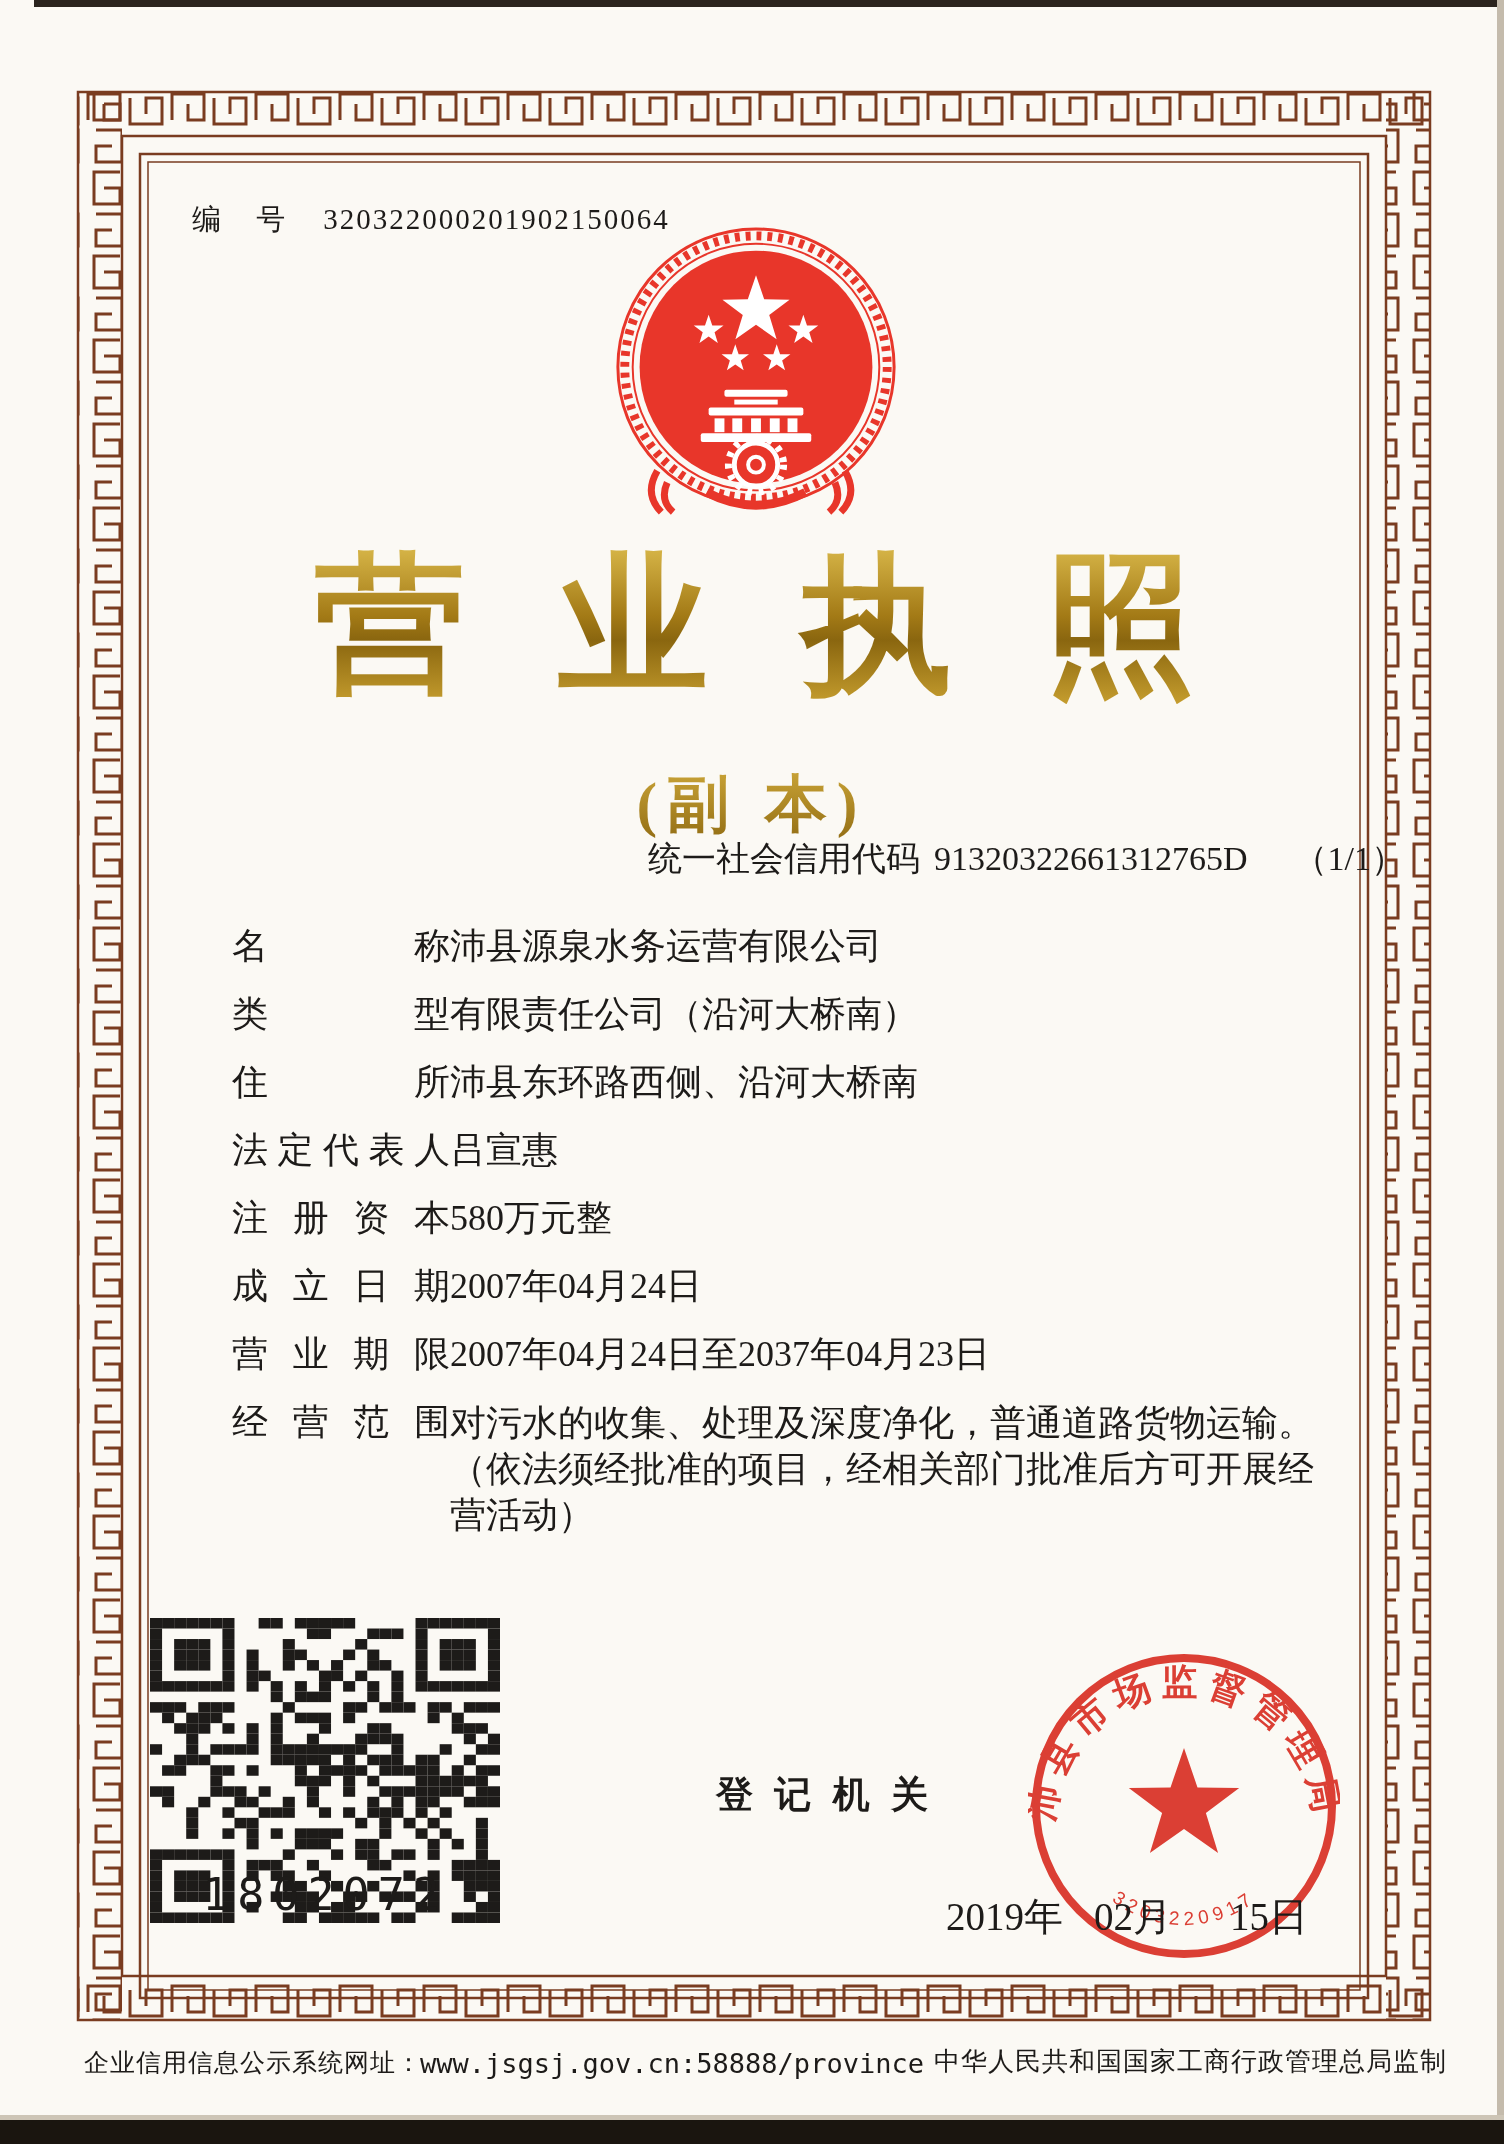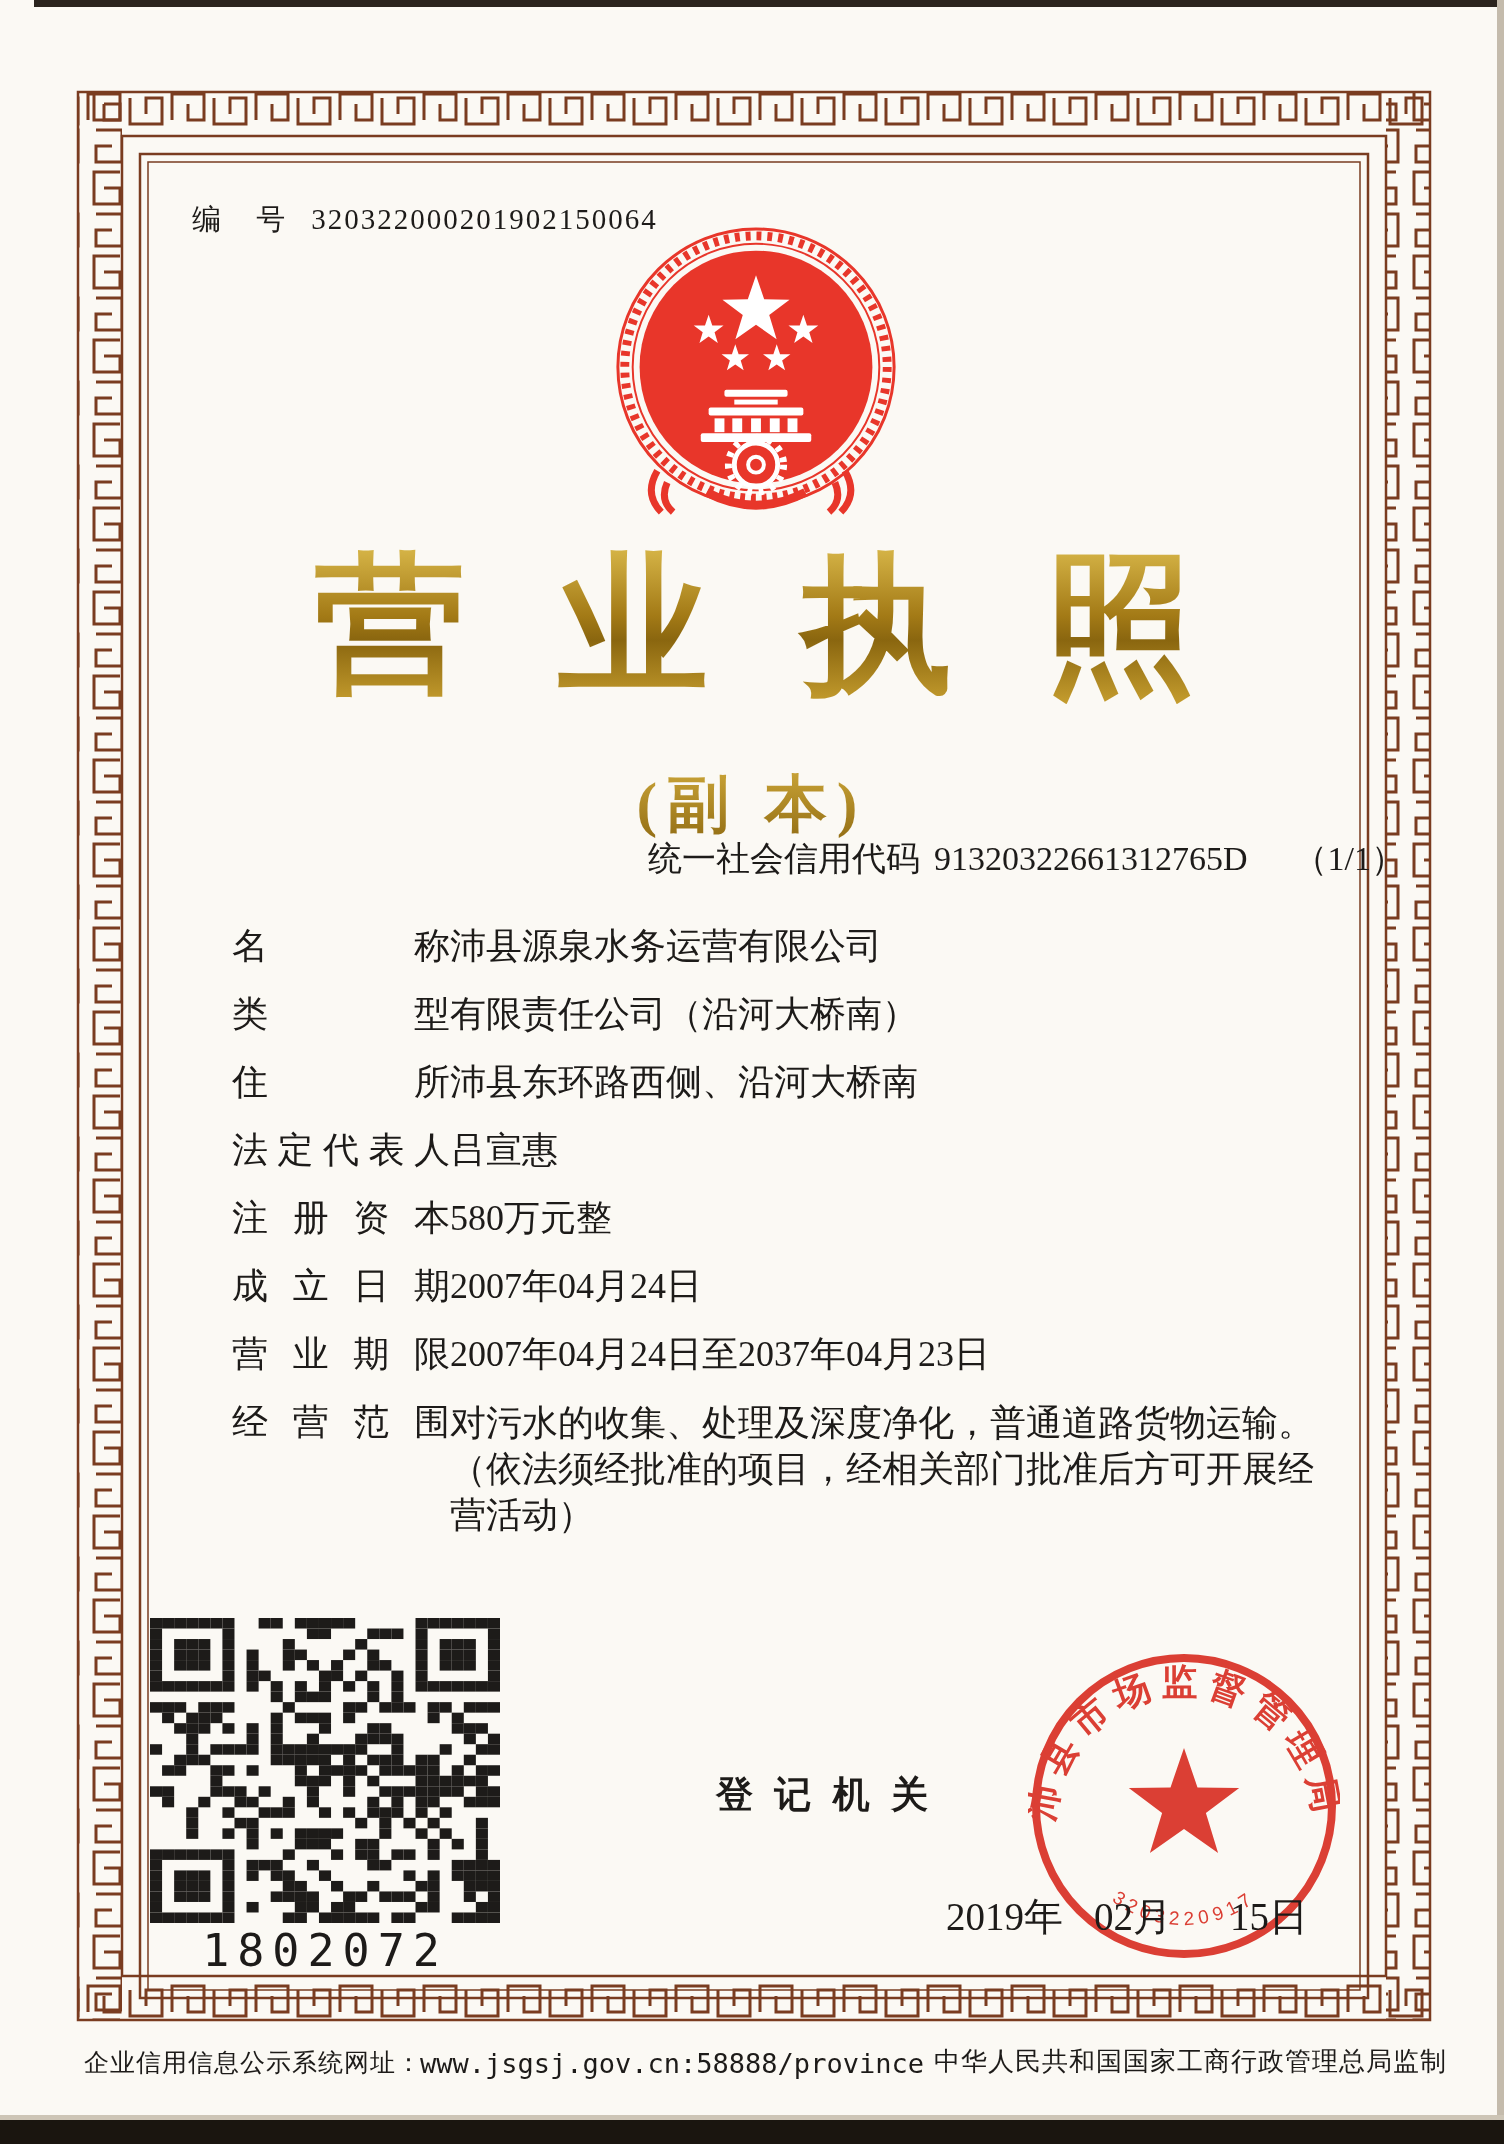--- a/index.html
+++ b/index.html
@@ -6,21 +6,21 @@
   body{width:1504px;height:2144px;background:#efece6;font-family:"Liberation Serif","DejaVu Serif",serif;}
   #page{position:relative;width:1504px;height:2144px;background:var(--paper,#fbf9f4);overflow:hidden;color:var(--ink,#1d1b19);}
   .abs{position:absolute;}
   
   #top-edge{top:0;left:34px;right:0;height:7px;background:#2b241e;}
   #right-edge{top:0;right:0;width:7px;height:100%;background:#c4bbac;}
   #bottom-strip{bottom:0;left:0;right:0;height:24px;background:#1a150f;}
   #bottom-strip2{bottom:24px;left:0;right:0;height:5px;background:#cdc5b6;}
   
   #serial{left:192px;top:200px;font-size:29px;letter-spacing:2px;}
-  #serial .lbl{letter-spacing:14px;margin-right:12px;}
+  #serial .lbl{letter-spacing:14px;margin-right:24px;}
   
   #title{left:315px;top:544px;width:880px;display:flex;justify-content:space-between;
     font-family:"Liberation Sans","DejaVu Sans",sans-serif;font-weight:900;font-size:150px;line-height:160px;
     color:var(--gold,#ad841f);
     background:linear-gradient(180deg,#d9b84a 0%,#a37a16 45%,#8a660f 60%,#c59d2e 100%);
     -webkit-background-clip:text;background-clip:text;-webkit-text-fill-color:transparent;}
   #subtitle{left:0;right:0;top:722px;text-align:center;font-size:62px;font-weight:700;letter-spacing:10px;
     color:var(--gold,#ad841f);
     background:linear-gradient(180deg,#cfa93a,#8f6a12);-webkit-background-clip:text;background-clip:text;margin-top:40px;-webkit-text-fill-color:transparent;}
   
@@ -28,21 +28,21 @@
   #credit .code{margin-left:14px;}
   #credit .pg{margin-left:46px;}
   
   #fields{left:232px;top:924px;width:1140px;}
   .row{display:flex;align-items:flex-start;margin-bottom:24px;}
   .row .spread{width:218px;display:flex;justify-content:space-between;flex:none;font-size:36px;line-height:44px;}
   .row .val{width:884px;font-size:36px;line-height:44px;}
   .row.wrap .val{line-height:46px;}
   
   #qr{left:150px;top:1618px;}
-  #qr-number{left:150px;top:1924px;width:350px;text-align:center;font-family:"DejaVu Sans Mono","Liberation Mono",monospace;
+  #qr-number{left:150px;top:1868px;width:350px;text-align:center;font-family:"DejaVu Sans Mono","Liberation Mono",monospace;
     font-size:45px;letter-spacing:8px;}
   
   #reg-label{left:716px;top:1770px;width:212px;display:flex;justify-content:space-between;font-size:37px;font-weight:600;
     font-family:"Liberation Sans","DejaVu Sans",sans-serif;}
   
   #seal{left:1028px;top:1650px;z-index:1;opacity:.93;}
   #date-line{left:946px;top:1890px;font-size:39px;z-index:2;white-space:nowrap;}
   #date-line .m{margin-left:31px;} #date-line .d{margin-left:58px;margin-top:24px;}
   
   #site-label{left:84px;top:2046px;font-size:25px;letter-spacing:1px;}

